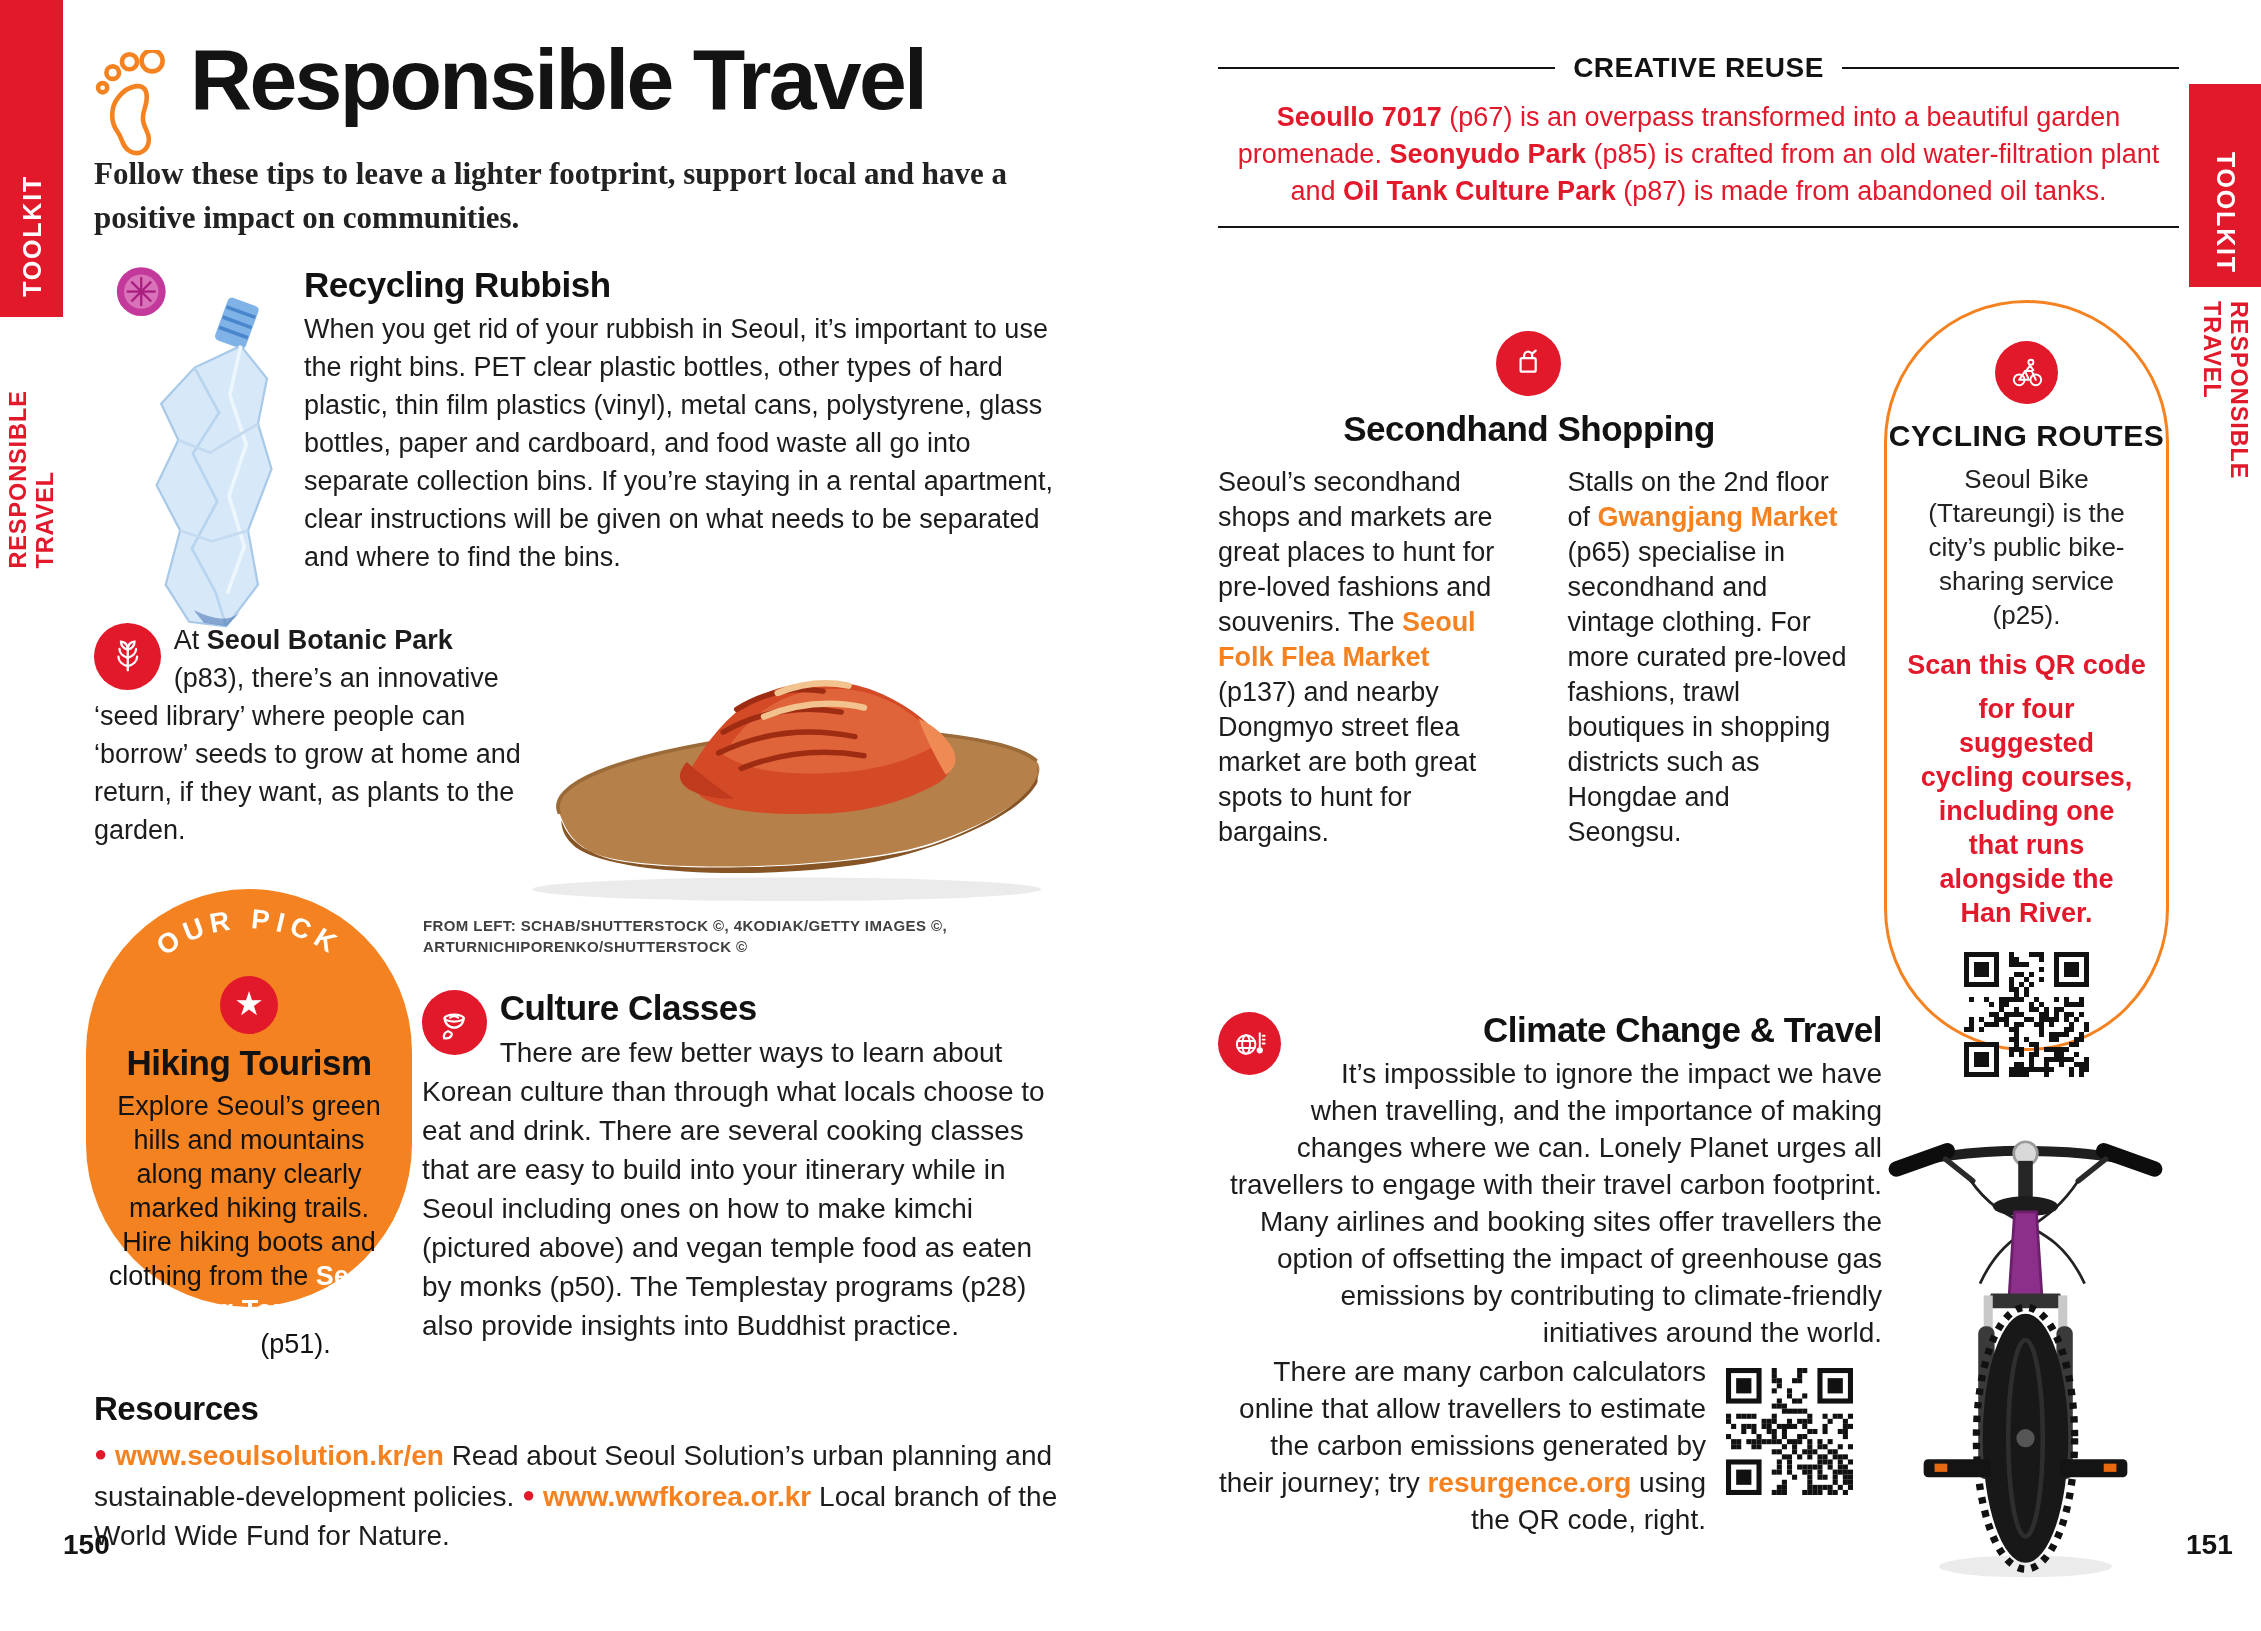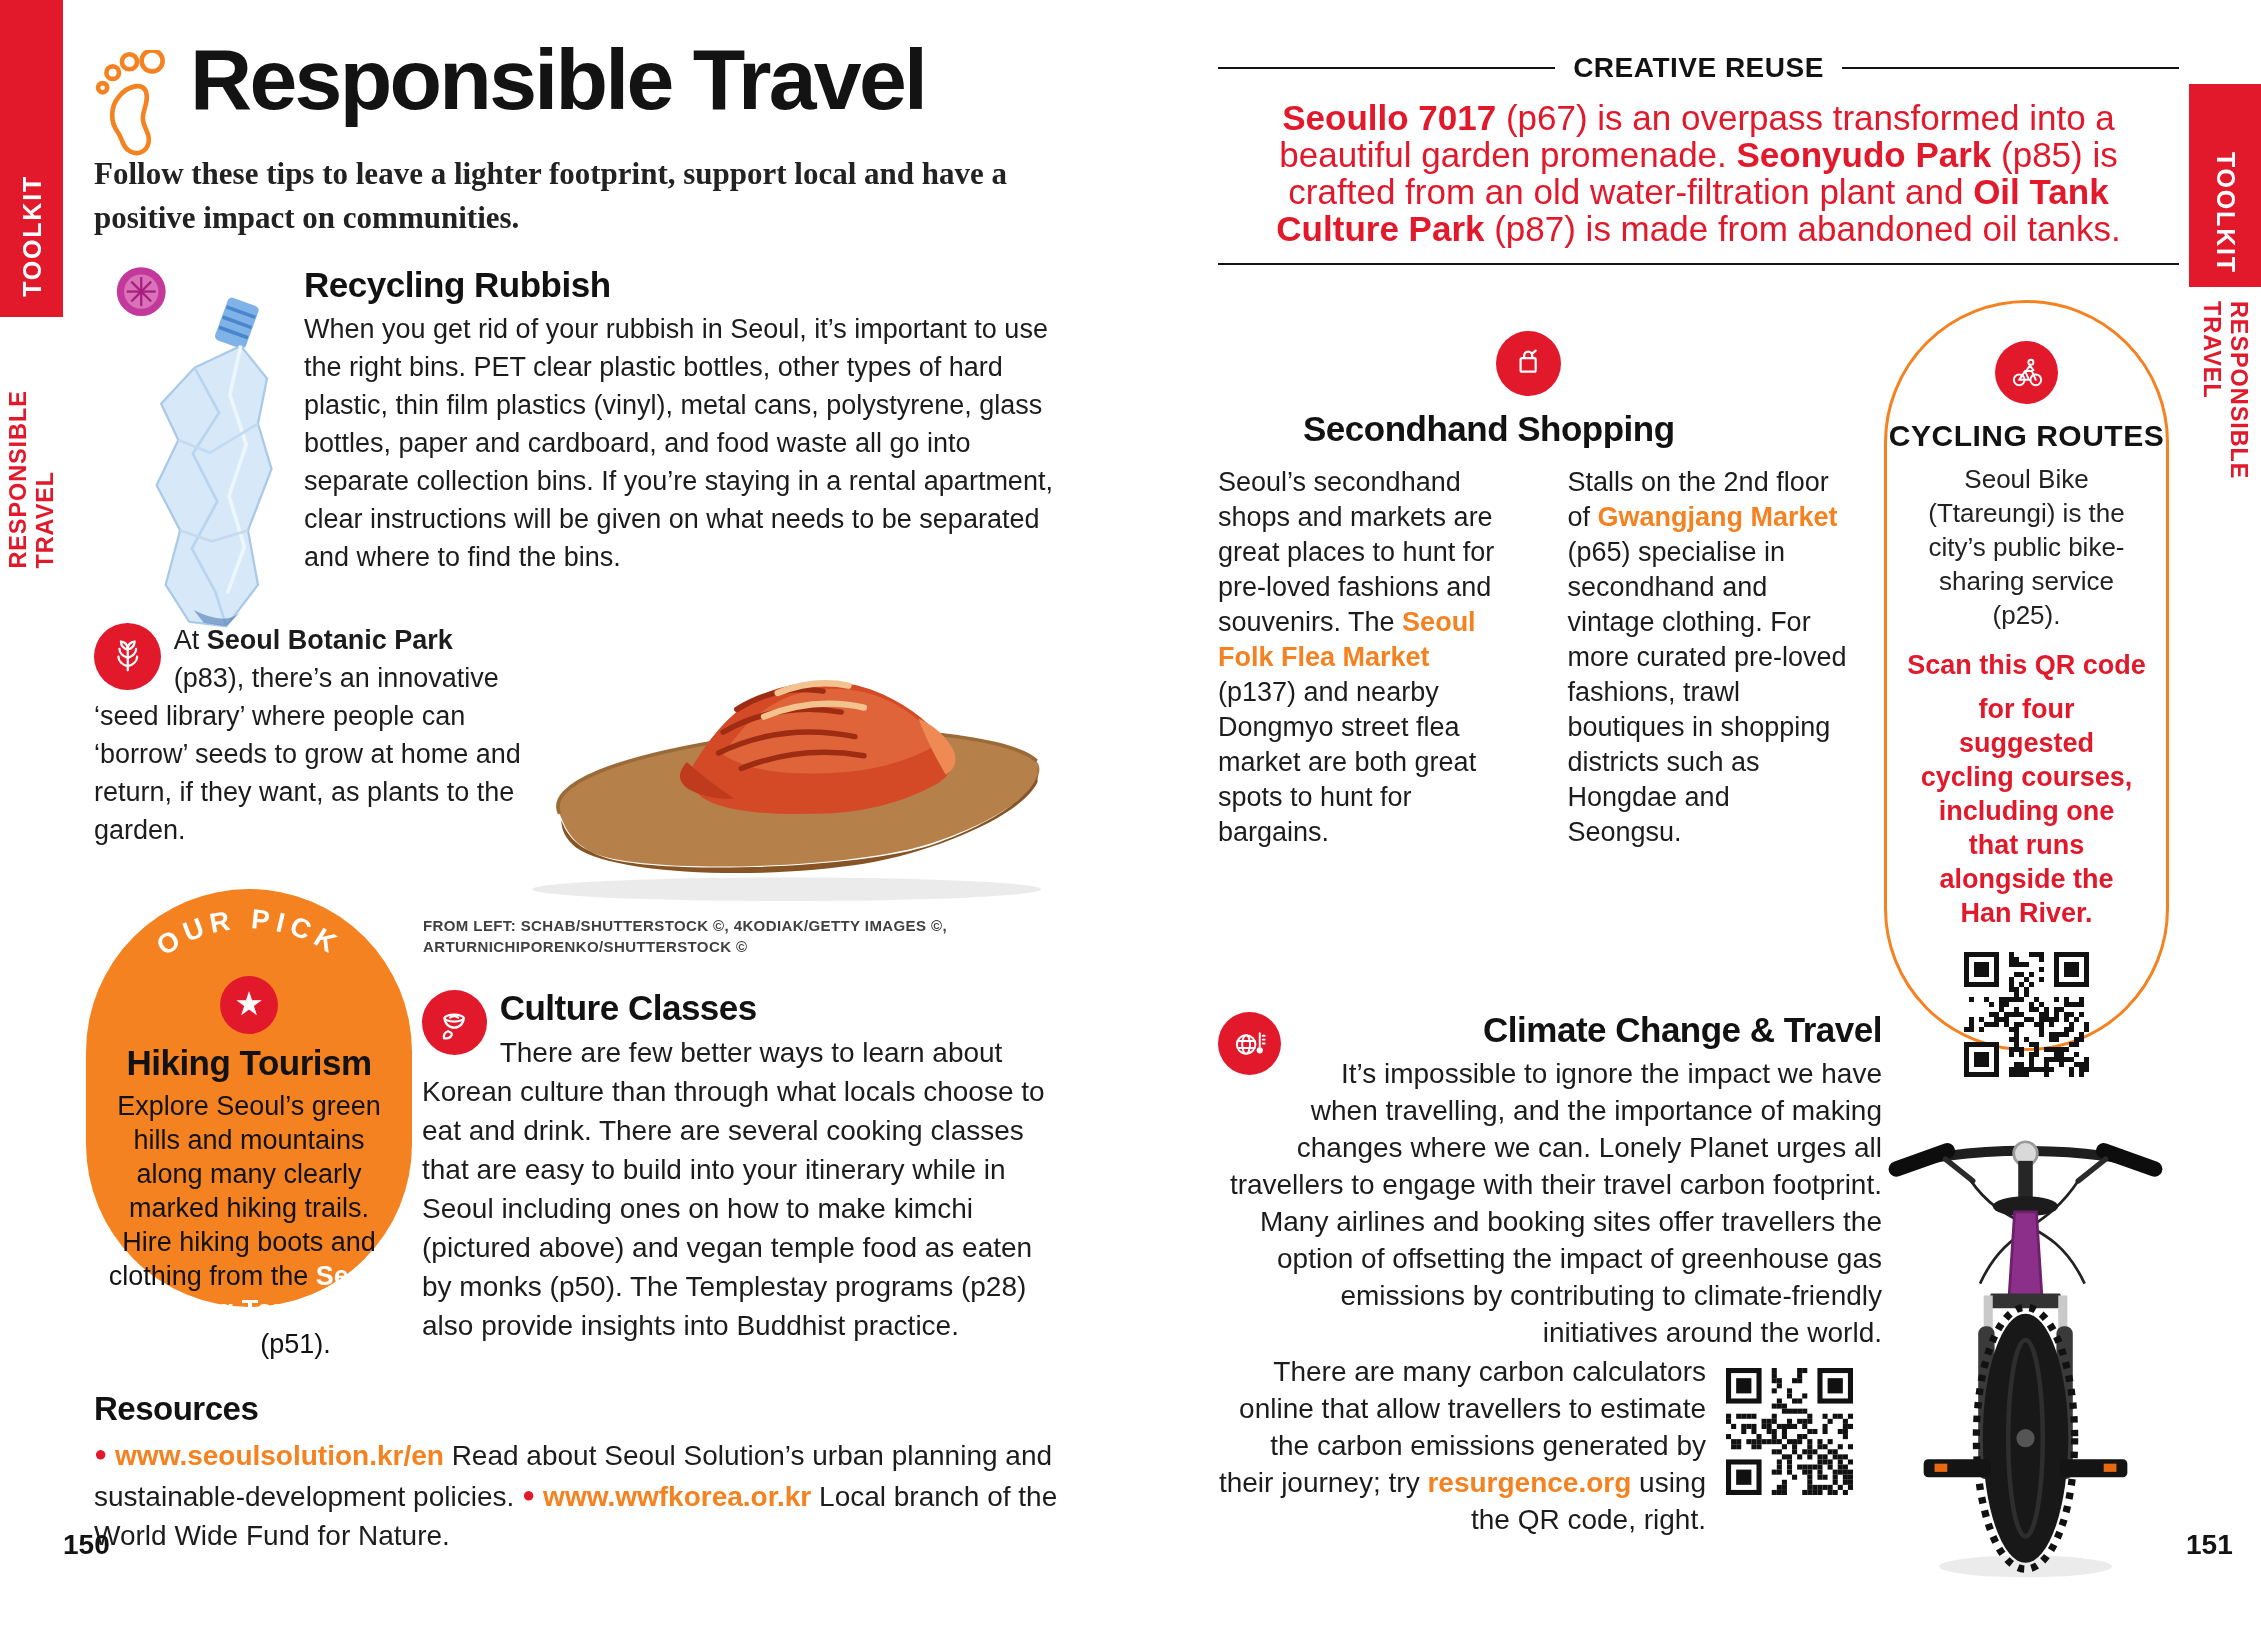--- a/index.html
+++ b/index.html
@@ -23,21 +23,21 @@
   .olink{color:#f58220;font-weight:700;}
   .redtxt{color:#e2182b;}
   .badge{background:#e2182b;border-radius:50%;display:flex;align-items:center;justify-content:center;flex:none;}
   .badge svg{width:62%;height:62%;}
   .floaty{float:left;margin:1.8px 12.7px 7.2px 0;}
   .credit{font-size:15px;line-height:21px;letter-spacing:0.4px;font-weight:600;color:#404040;}
   
   .rule{height:2.7px;background:#141414;}
   .cr-head{display:flex;align-items:center;gap:18px;}
   .cr-title{font-size:28px;font-weight:800;letter-spacing:0.5px;color:#131313;white-space:nowrap;}
-  .cr-body{font-size:35px;line-height:37px;text-align:center;color:#e2182b;margin:14.5px 0 16.3px 0;padding:0 18px;}
+  .cr-body{font-size:27px;line-height:37px;text-align:center;color:#e2182b;margin:14.5px 0 16.3px 0;padding:0 18px;}
   
   .pick{background:#f58220;border-radius:164px;text-align:center;}
   .pick .h2{letter-spacing:-0.5px;}
   .pickbody{font-size:27px;line-height:34px;color:#121212;margin:5.4px 0 0 0;padding:0 20px;}
   .whitebold{color:#ffffff;font-weight:700;}
   
   .cycle{border:3.6px solid #f58220;border-radius:143px;text-align:center;
          display:flex;flex-direction:column;align-items:center;box-sizing:border-box;padding-top:38px;}
   .cy-title{font-size:30px;font-weight:800;letter-spacing:0.5px;color:#131313;margin:14.5px 0 0 0;}
   .cy-intro{font-size:26px;line-height:34px;margin:9px 0 0 0;padding:0 22px;color:#222;}
@@ -176,21 +176,21 @@
     <div class="rule"></div>
   </div>
 
   <div class="abs badge" style="left:1496px;top:331px;width:65px;height:65px;">
     <svg viewBox="0 0 40 40" fill="none" stroke="#fff" stroke-width="2.2" stroke-linecap="round">
       <rect x="12.5" y="15" width="15" height="13.5" rx="1.5"></rect>
       <path d="M16 15 v-2.5 a4 4 0 0 1 8 0 V15"></path>
       <path d="M24 10.5 l3.5 -3"></path>
     </svg>
   </div>
-  <h2 class="abs h2" style="left:1303px;top:409px;width:452px;">Secondhand Shopping</h2>
+  <h2 class="abs h2" style="left:1303px;top:409px;width:452px;text-align:center;">Secondhand Shopping</h2>
   <div class="abs" style="left:1218px;top:465px;width:633px;display:flex;gap:66px;">
     <p class="col30" style="width:291px;"><span>Seoul’s secondhand shops and markets are great places to hunt for pre-loved fashions and souvenirs. The </span><span class="olink">Seoul Folk Flea Market</span><span> (p137) and nearby Dongmyo street flea market are both great spots to hunt for bargains.</span></p>
     <p class="col30" style="width:291px;"><span>Stalls on the 2nd floor of </span><span class="olink">Gwangjang Market</span><span> (p65) specialise in secondhand and vintage clothing. For more curated pre-loved fashions, trawl boutiques in shopping districts such as Hongdae and Seongsu.</span></p>
   </div>
 
   <div class="abs cycle" style="left:1884px;top:300px;width:285px;height:751px;">
     <span class="badge" style="width:63px;height:63px;">
       <svg viewBox="0 0 40 40" fill="none" stroke="#fff" stroke-width="2" stroke-linecap="round">
         <circle cx="12.5" cy="27.5" r="5.5"></circle>
           <circle cx="29.5" cy="27.5" r="5.5"></circle>

